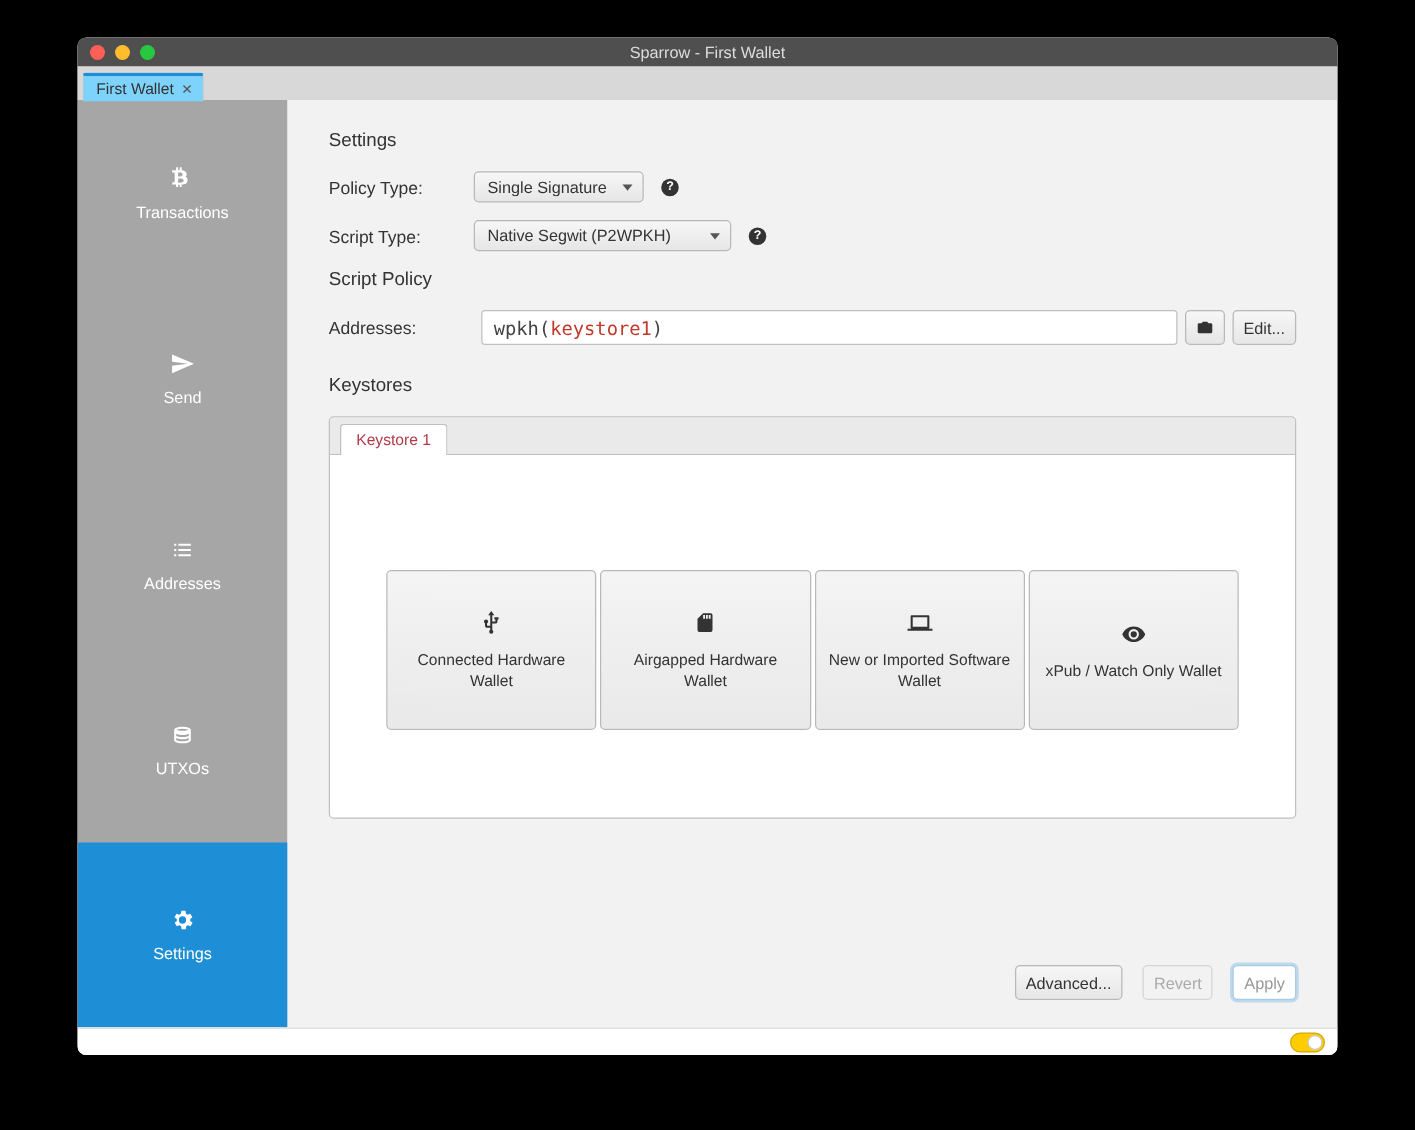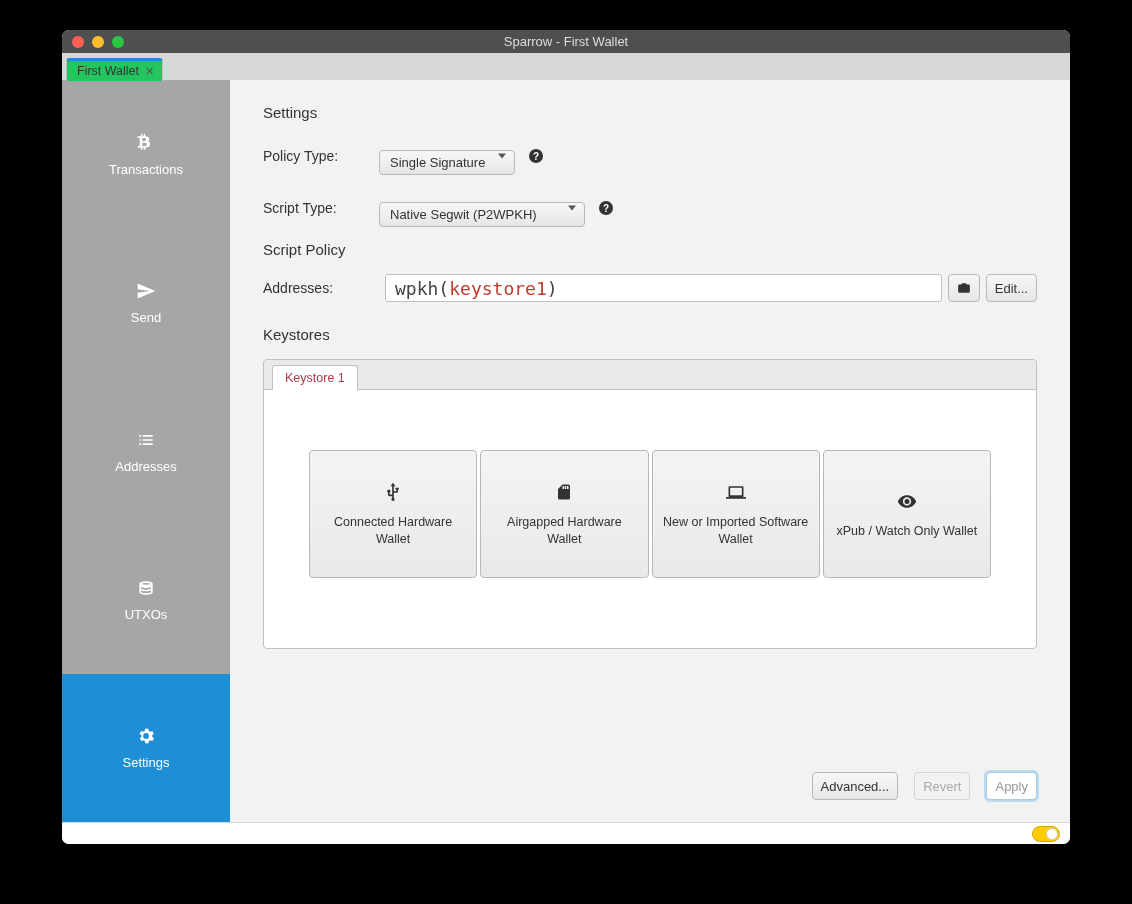--- a/index.html
+++ b/index.html
@@ -72,21 +72,21 @@
   
   .tabstrip {
     height: 27px;
     background: var(--tabbar);
     display: flex;
     align-items: flex-end;
     padding-left: 4px;
     border-bottom: 0;
   }
   .tab {
-    background: #22c55e;
+    background: #7dd3fc;
     border: 1px solid var(--border);
     border-bottom: none;
     border-top: 3px solid #1e8fd6;
     border-radius: 3px 3px 0 0;
     padding: 3px 8px 3px 10px;
     font-size: 12.5px;
     color: #333;
     display: flex;
     align-items: center;
     gap: 6px;
@@ -155,21 +155,20 @@
   }
   .select {
     appearance: none;
     background: linear-gradient(#f7f7f7,#e6e6e6);
     border: 1px solid var(--btn-border);
     border-radius: 4px;
     padding: 4px 23px 4px 10px;
     font-size: 13px;
     color: #333;
     position: relative;
-    margin-top: 13px;
   }
   .select-wrap {
     position: relative;
     display: inline-block;
   }
   .select-wrap::after {
     content: "";
     position: absolute;
     right: 9px;
     top: 50%;
@@ -197,24 +196,24 @@
     align-items: center;
     gap: 6px;
   }
   .descriptor-input {
     flex: 1;
     background: #fff;
     border: 1px solid var(--border);
     border-radius: 3px;
     padding: 5px 9px;
     font-family: "Menlo", monospace;
-    font-size: 18px;
+    font-size: 15px;
     height: 28px;
     display: flex;
-    align-items: center;
+    align-items: flex-start;
   }
   .descriptor-input .fn { color: #444; }
   .descriptor-input .paren { color: #444; }
   .descriptor-input .id { color: var(--descriptor-id); }
   .icon-btn, .text-btn {
     background: linear-gradient(#f7f7f7,#e6e6e6);
     border: 1px solid var(--btn-border);
     border-radius: 4px;
     height: 28px;
     min-width: 28px;
@@ -245,21 +244,21 @@
     border: 1px solid var(--border);
     border-bottom: none;
     border-radius: 3px 3px 0 0;
     padding: 5px 12px;
     font-size: 12.5px;
     color: var(--keystore-red);
     position: relative;
     top: 1px;
   }
   .keystores-content {
-    padding: 60px 45px 70px 45px;
+    padding: 92px 45px 70px 45px;
     display: flex;
     gap: 3px;
     justify-content: center;
   }
   .option-card {
     flex: 1;
     max-width: 170px;
     height: 128px;
     background: linear-gradient(#f4f4f4,#e9e9e9);
     border: 1px solid var(--btn-border);

